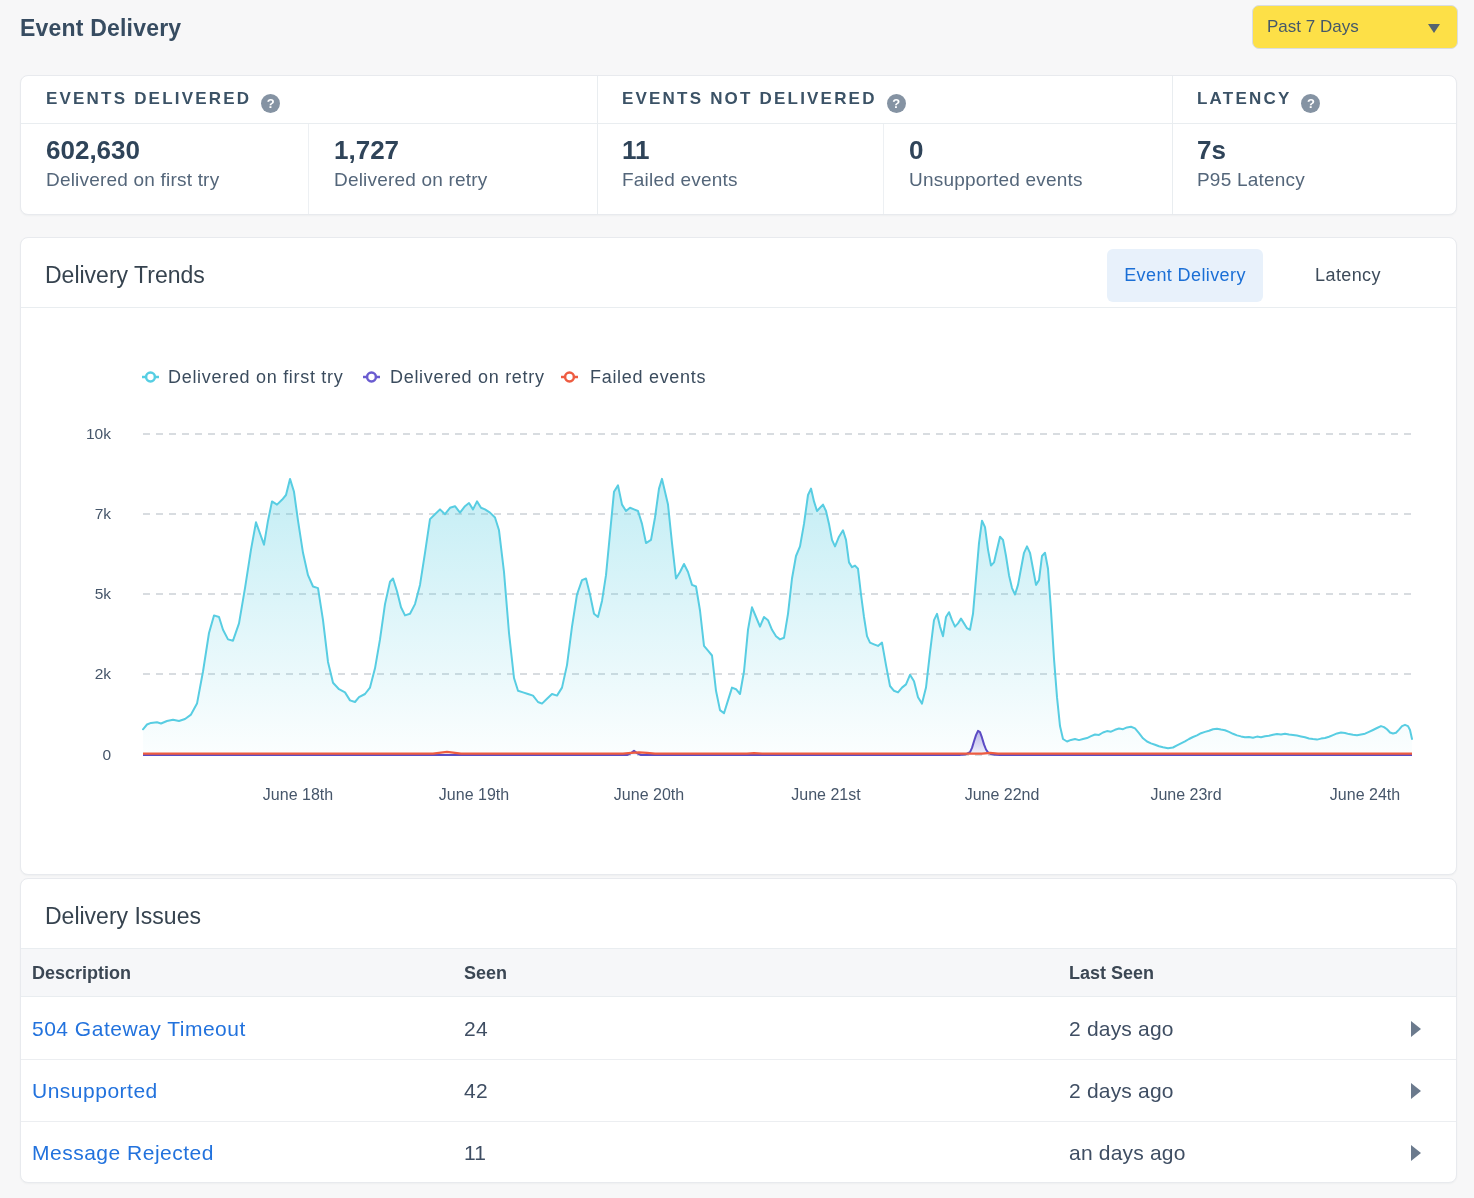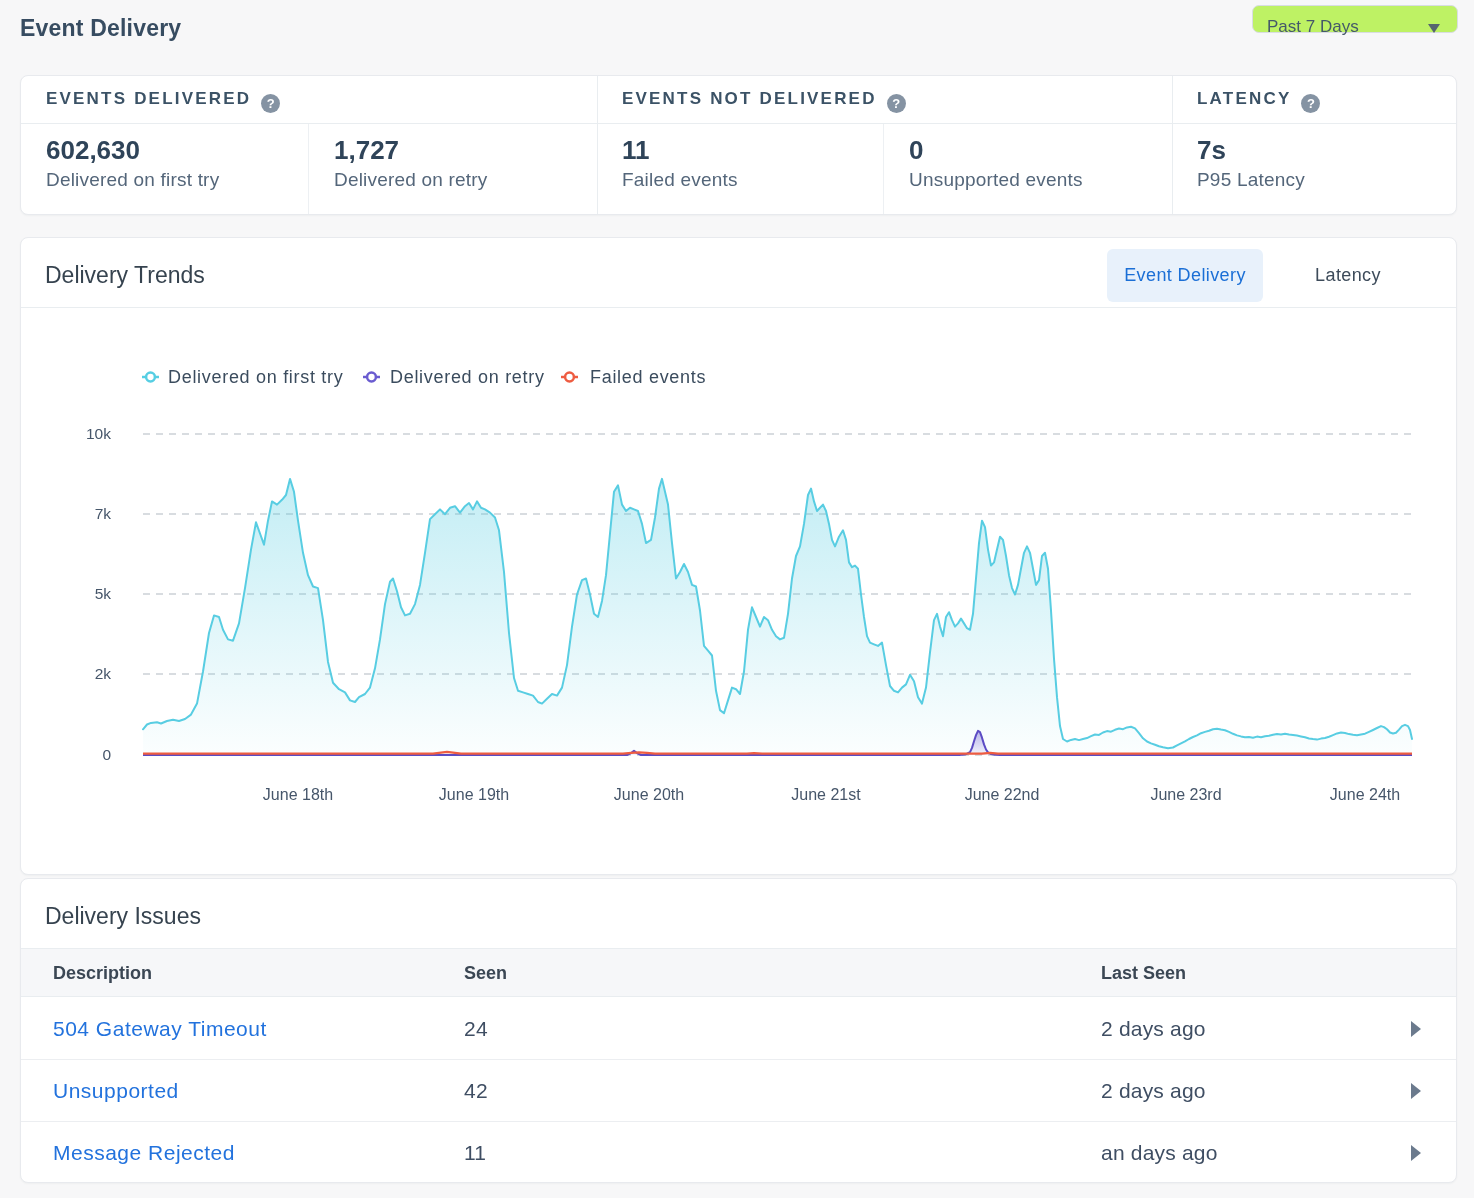--- a/index.html
+++ b/index.html
@@ -1,21 +1,21 @@
 <!DOCTYPE html>
 <html lang="en"><head>
 <meta charset="utf-8">
 <title>Event Delivery</title>
 <style>
 * { margin:0; padding:0; box-sizing:border-box; }
 html,body { width:1474px; height:1198px; background:#f7f7f8; font-family:"Liberation Sans",sans-serif; overflow:hidden; }
 .page { position:relative; width:1474px; height:1198px; }
 .card { position:absolute; background:#fff; border:1px solid #e8eaee; border-radius:8px; box-shadow:0 1px 2px rgba(30,40,50,0.04); }
 h1.title { position:absolute; left:20px; top:15px; font-size:23px; font-weight:700; color:#374c61; letter-spacing:0.2px; }
-.select { position:absolute; left:1252px; top:5px; width:206px; height:28px; background:#bef264; border:1px solid #d9dde2; border-radius:7px; }
+.select { position:absolute; left:1252px; top:5px; width:206px; height:44px; background:#fde047; border:1px solid #d9dde2; border-radius:7px; }
 .select span { position:absolute; left:14px; top:11px; font-size:17px; color:#45586a; }
 .select .caret { position:absolute; right:17px; top:18px; width:0; height:0; border-left:6.5px solid transparent; border-right:6.5px solid transparent; border-top:9px solid #56646f; }
 
 .stats { left:20px; top:75px; width:1437px; height:140px; }
 .stats .hrule { position:absolute; left:0; top:47px; width:100%; height:1px; background:#e9edf0; }
 .vd { position:absolute; top:0; bottom:0; width:1px; background:#e9edf0; }
 .vd2 { position:absolute; top:47px; bottom:0; width:1px; background:#edf0f3; }
 .slabel { position:absolute; top:13px; font-size:17px; font-weight:700; letter-spacing:2.2px; color:#3b5266; }
 .q { display:inline-block; vertical-align:-4px; margin-left:10px; width:19px; height:19px; border-radius:50%; background:#8593a3; color:#fff; font-size:13px; font-weight:700; letter-spacing:0; text-align:center; line-height:19px; }
 .statcell { position:absolute; top:59px; }
@@ -25,21 +25,21 @@
 .trends { left:20px; top:237px; width:1437px; height:638px; overflow:hidden; }
 .trends .head { position:absolute; left:0; top:0; width:100%; height:70px; border-bottom:1px solid #e9edf0; }
 .trends .head .t { position:absolute; left:24px; top:24px; font-size:23px; font-weight:400; color:#36434f; }
 .tab1 { position:absolute; left:1086px; top:11px; width:156px; height:53px; background:#e8f1fb; border-radius:6px; color:#1b6fd6; font-size:18px; font-weight:500; letter-spacing:0.4px; text-align:center; line-height:53px; }
 .tab2 { position:absolute; left:1247px; top:11px; width:160px; height:53px; color:#3d4b5a; font-size:18px; font-weight:500; letter-spacing:0.4px; text-align:center; line-height:53px; }
 
 .issues { left:20px; top:878px; width:1437px; height:305px; }
 .issues .t { position:absolute; left:24px; top:24px; font-size:23px; font-weight:400; color:#36434f; }
 .thead { position:absolute; left:0; top:69px; width:100%; height:49px; background:#f6f7f9; border-top:1px solid #e9edf0; border-bottom:1px solid #e9edf0; }
 .thead div, .trow div { position:absolute; top:50%; transform:translateY(-50%); }
-.c1 { left:32px;text-align:right; } .c2 { left:443px; } .c3 { left:1080px; }
+.c1 { left:11px;text-align:right; } .c2 { left:443px; } .c3 { left:1048px; }
 .thead div { font-size:18px; font-weight:700; color:#3b4754; }
 .trow { position:absolute; left:0; width:100%; height:62px; border-bottom:1px solid #eceef1; }
 .trow.r1 { top:119px; } .trow.r2 { top:181px; } .trow.r3 { top:243px; border-bottom:none; }
 .trow .link { color:#2272dd; font-size:21px; letter-spacing:0.5px; }
 .trow .cnt, .trow .ago { color:#3f4e63; font-size:21px; letter-spacing:0.2px; }
 .chev { position:absolute; right:35px; top:50%; transform:translateY(-50%); width:0; height:0; border-top:8px solid transparent; border-bottom:8px solid transparent; border-left:10px solid #6b7a8d; }
 </style>
 </head>
 <body>
 <div class="page">

